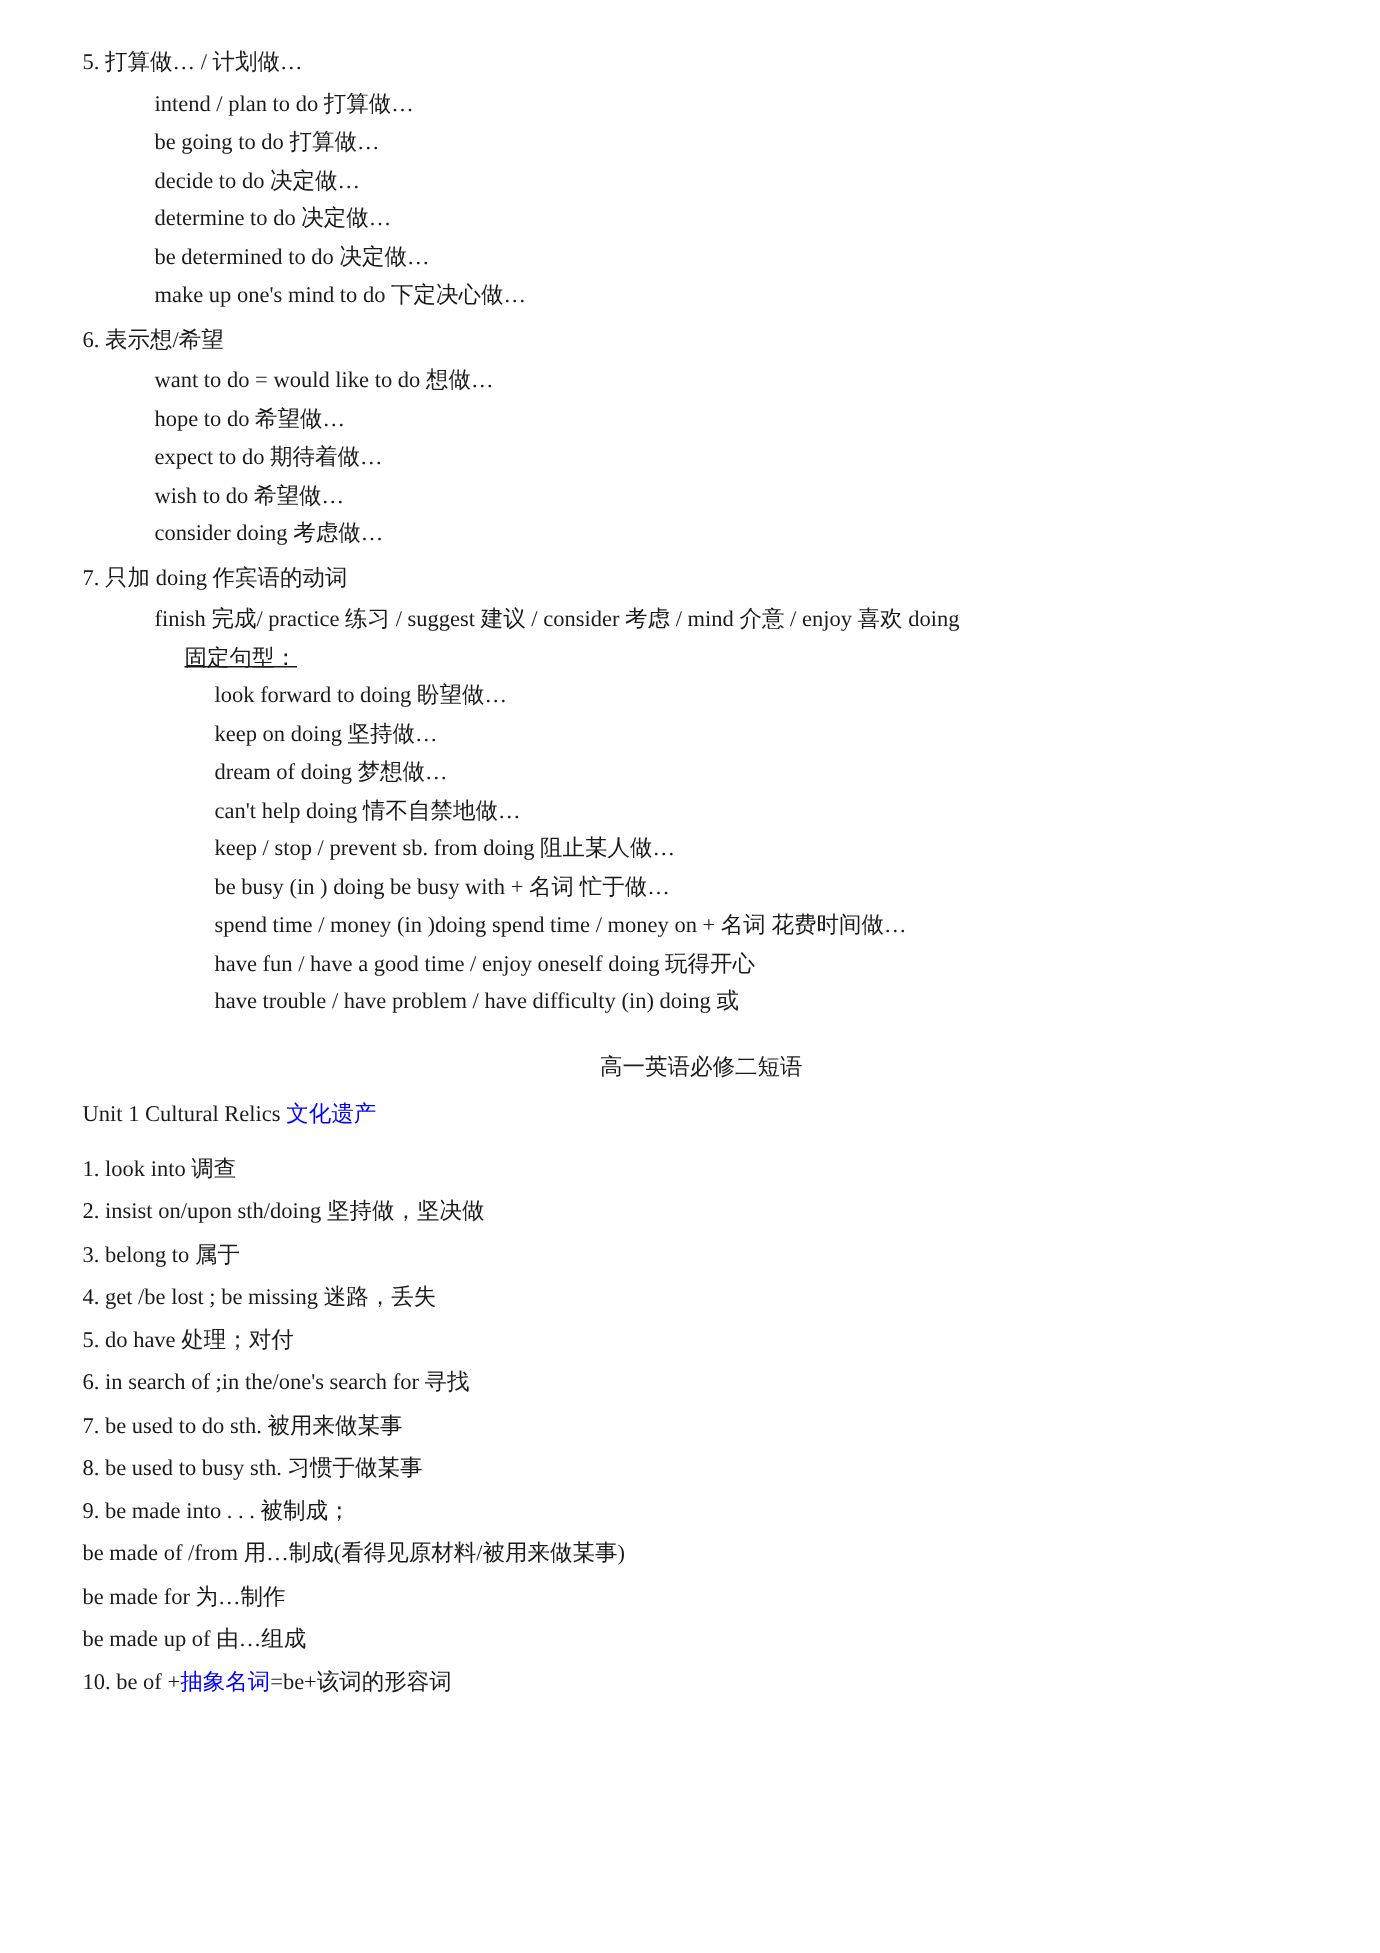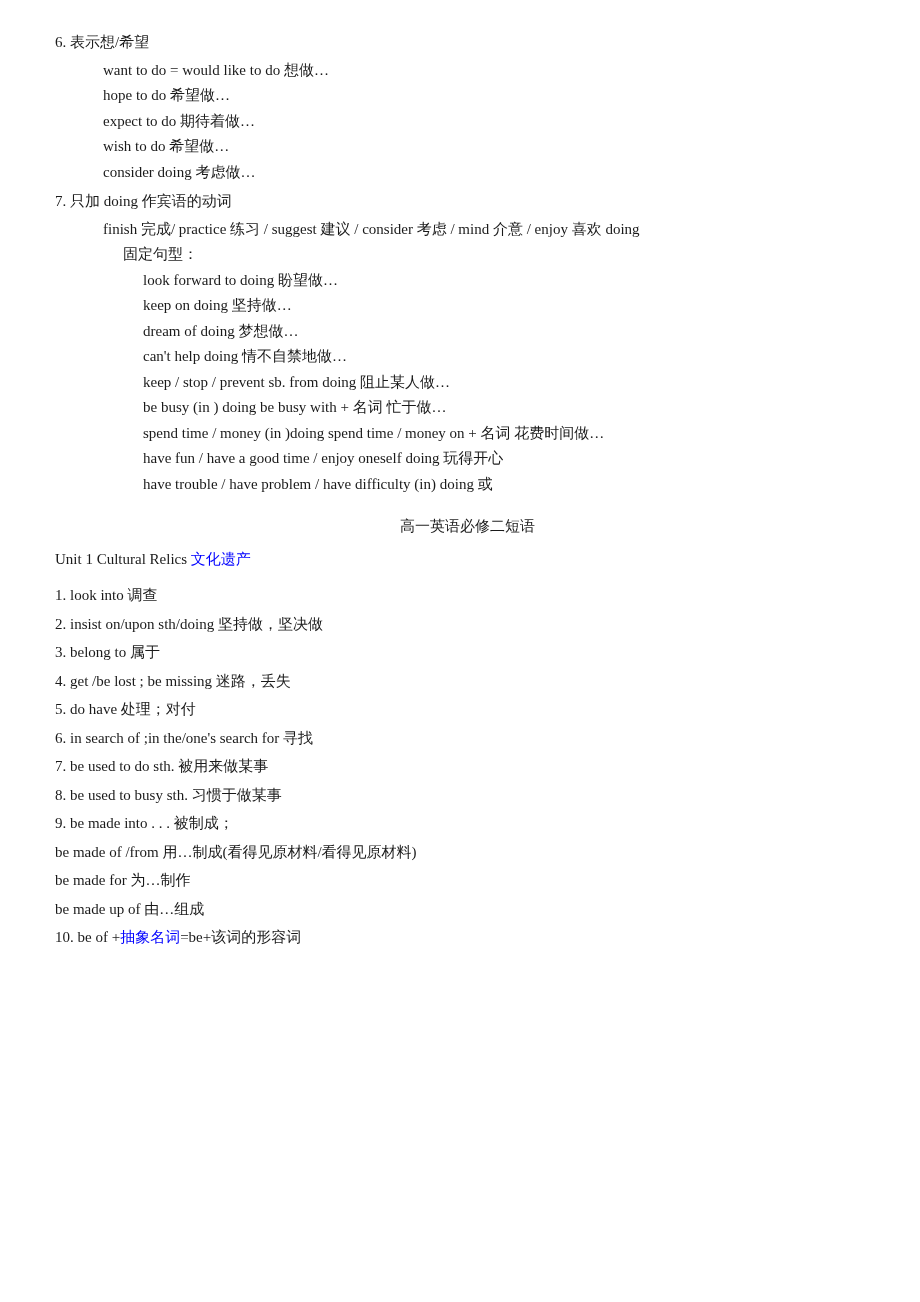--- a/index.html
+++ b/index.html
@@ -31,20 +31,21 @@
       font-size: 15px;
       margin-bottom: 2px;
     }
 
     .bold-line {
       font-weight: normal;
     }
 
     .fixed-phrase-label {
       padding-left: 68px;
+      text-decoration: underline;
     }
 
     .fixed-phrase-item {
       padding-left: 88px;
     }
 
     .center-title {
       text-align: center;
       margin: 18px 0 6px 0;
       font-size: 15px;
@@ -69,20 +70,29 @@
     .no-indent {
       padding-left: 0;
       margin-bottom: 3px;
     }
   </style>
 </head>
 <body>
 
 <div>
 
+  <div class="section">
+    <div class="sub-section-title">5.  打算做… / 计划做…</div>
+    <div class="indent1">intend / plan to do  打算做…</div>
+    <div class="indent1">be going to do  打算做…</div>
+    <div class="indent1">decide to do  决定做…</div>
+    <div class="indent1">determine to do 决定做…</div>
+    <div class="indent1">be determined to do 决定做…</div>
+    <div class="indent1">make up one's mind to do  下定决心做…</div>
+  </div>
 
   <div class="section">
     <div class="sub-section-title">6.  表示想/希望</div>
     <div class="indent1">want to do = would like to do  想做…</div>
     <div class="indent1">hope to do  希望做…</div>
     <div class="indent1">expect to do  期待着做…</div>
     <div class="indent1">wish to do  希望做…</div>
     <div class="indent1">consider doing  考虑做…</div>
   </div>
 
@@ -139,21 +149,21 @@
       <span>be used to do sth.  被用来做某事</span>
     </div>
     <div class="list-item-numbered">
       <span>8. </span>
       <span>be used to busy sth.  习惯于做某事</span>
     </div>
     <div class="list-item-numbered">
       <span>9. </span>
       <span>be made into . . .  被制成；</span>
     </div>
-    <div class="no-indent">be made of /from  用…制成(看得见原材料/看得见原材料)</div>
+    <div class="no-indent">be made of /from  用…制成(看得见原材料/被用来做某事)</div>
     <div class="no-indent">be made for  为…制作</div>
     <div class="no-indent">be made up of  由…组成</div>
     <div class="list-item-numbered">
       <span>10. be of +</span><span class="link-text">抽象名词</span><span>=be+该词的形容词</span>
     </div>
   </div>
 
 </div>
 
 </body></html>

